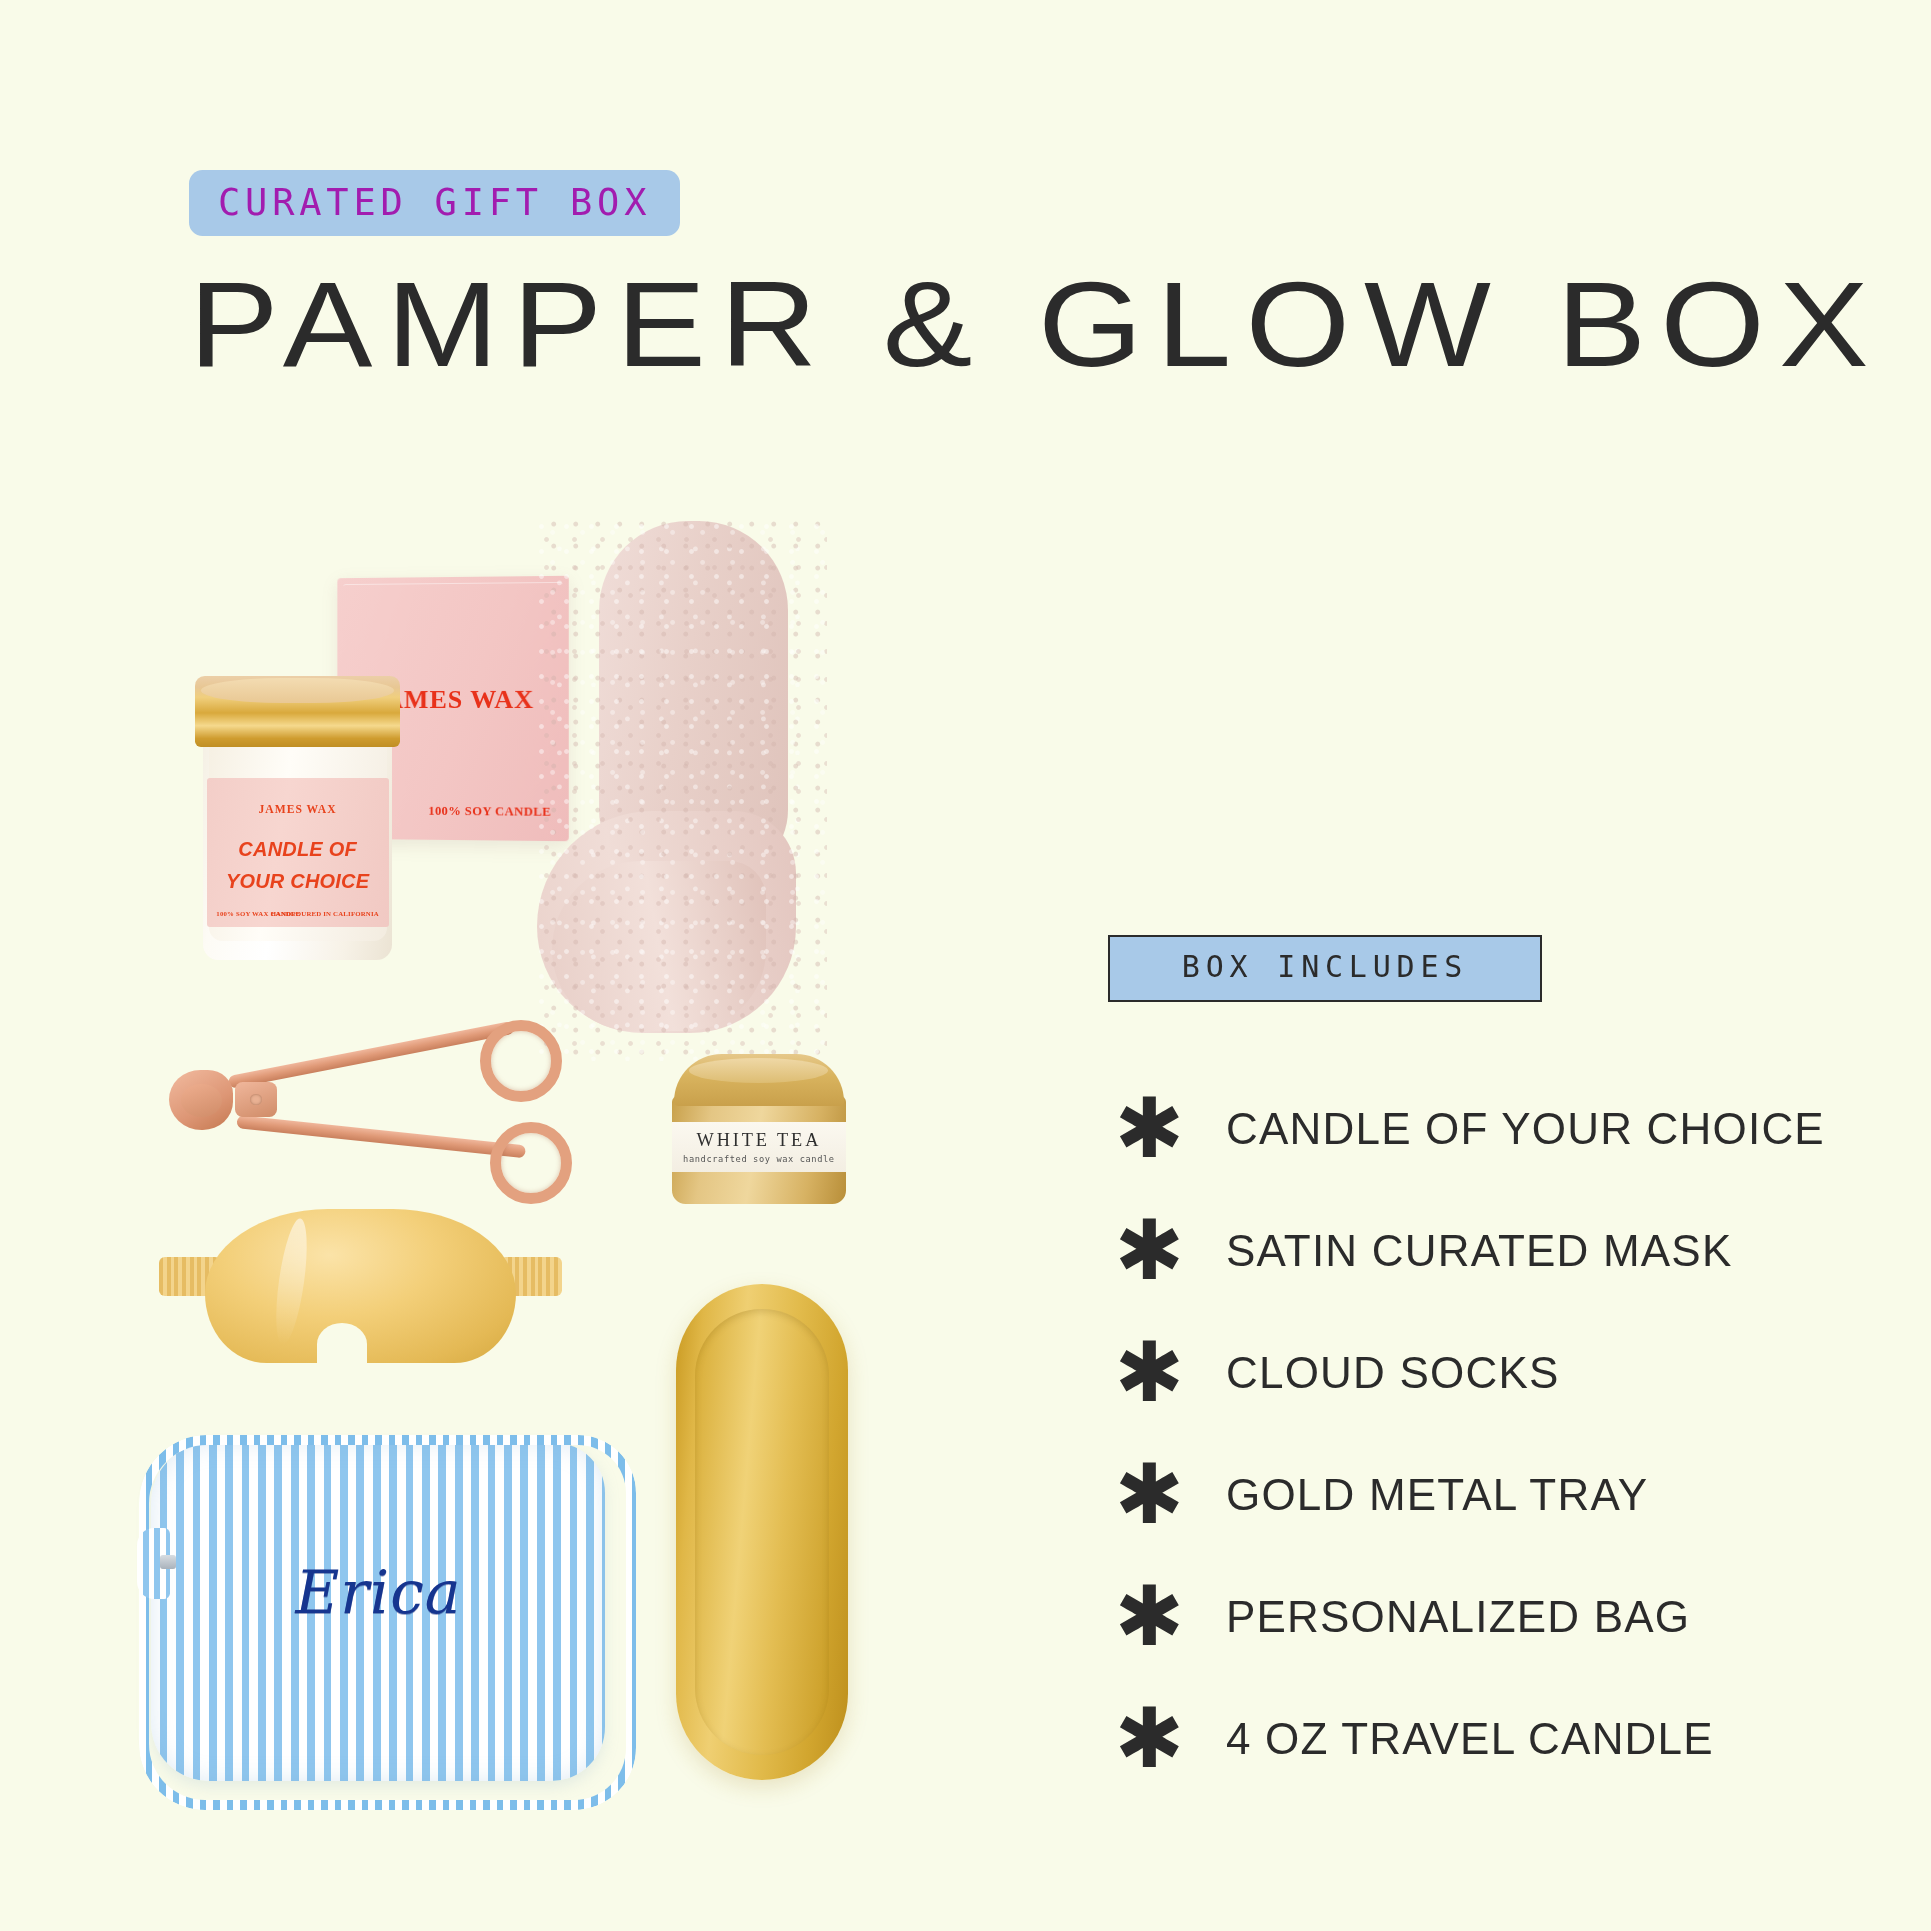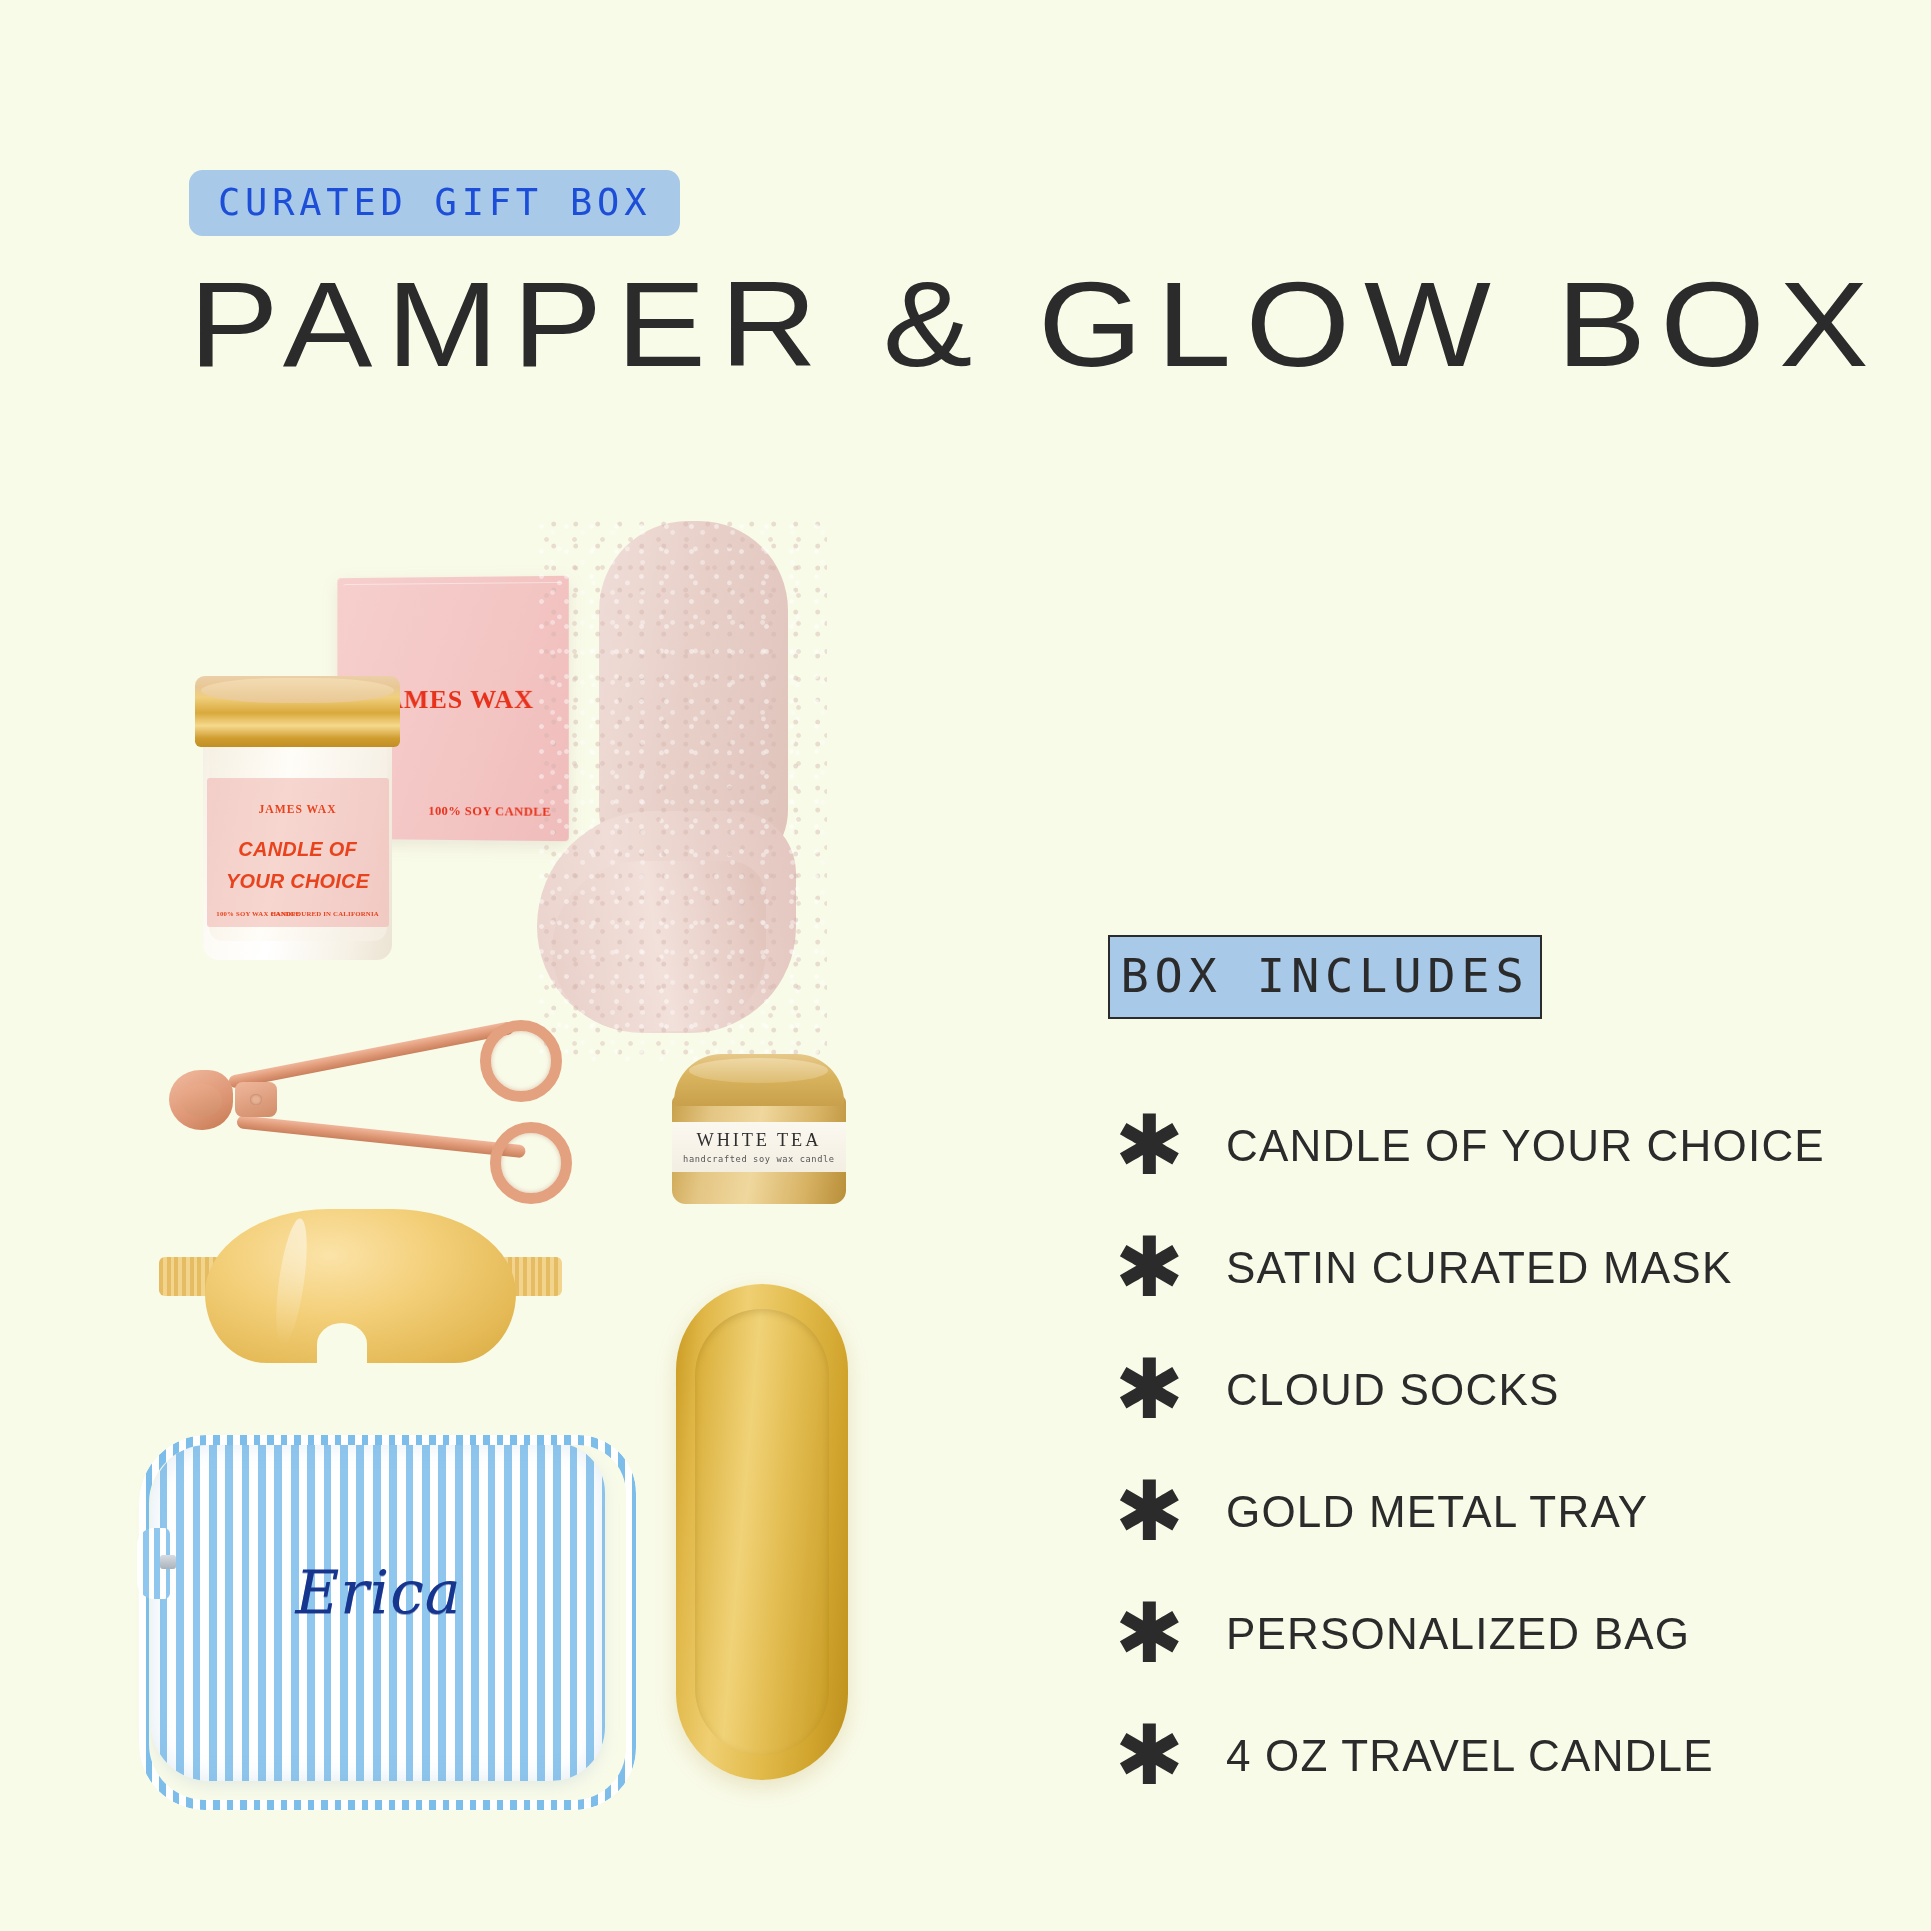--- a/index.html
+++ b/index.html
@@ -18,21 +18,21 @@
     position: absolute;
     inset: 0;
     background: #f9fbe9;
   }
 
   
   .header { position: absolute; left: 189px; top: 170px; }
   .eyebrow-badge {
     display: inline-block;
     background: #a8c9e8;
-    color: #1d4ed8;
+    color: #a21caf;
     border-radius: 13.5px;
     padding: 13.5px 29px 15.4px 29px;
     font-family: "DejaVu Sans Mono", "Liberation Mono", monospace;
     font-size: 37px;
     letter-spacing: 4.8px;
     line-height: 1;
     white-space: nowrap;
   }
   .main-title {
     margin-top: 25px;
@@ -52,21 +52,21 @@
   .includes-badge {
     display: block;
     width: 434px;
     box-sizing: border-box;
     background: #a8c9e8;
     border: 2.9px solid #2b2b2b;
     color: #2b2b2b;
     text-align: center;
     padding: 15.4px 9.7px 17.4px 9.7px;
     font-family: "DejaVu Sans Mono", "Liberation Mono", monospace;
-    font-size: 47px;
+    font-size: 30px;
     letter-spacing: 5.8px;
     line-height: 1;
   }
   .includes-list { margin-top: 81px; }
   .include-row {
     display: flex;
     align-items: center;
     height: 93px;
     margin-bottom: 29px;
   }

